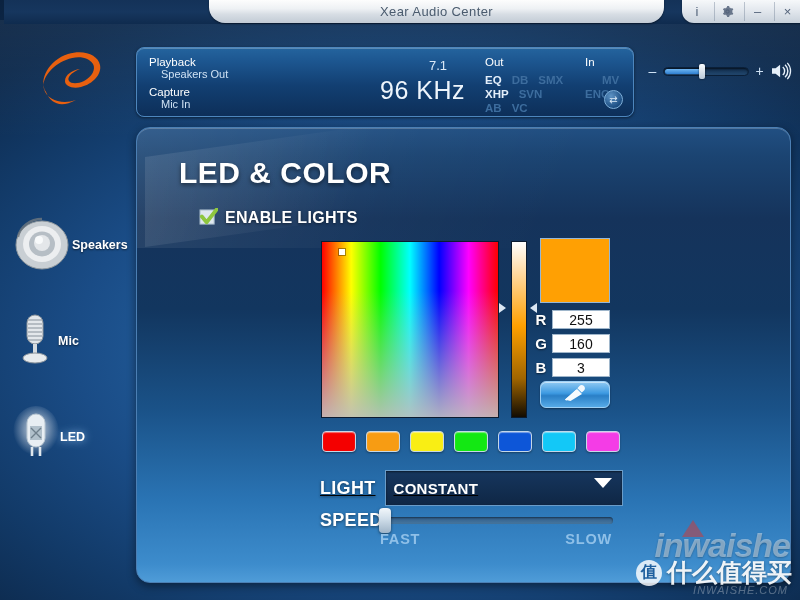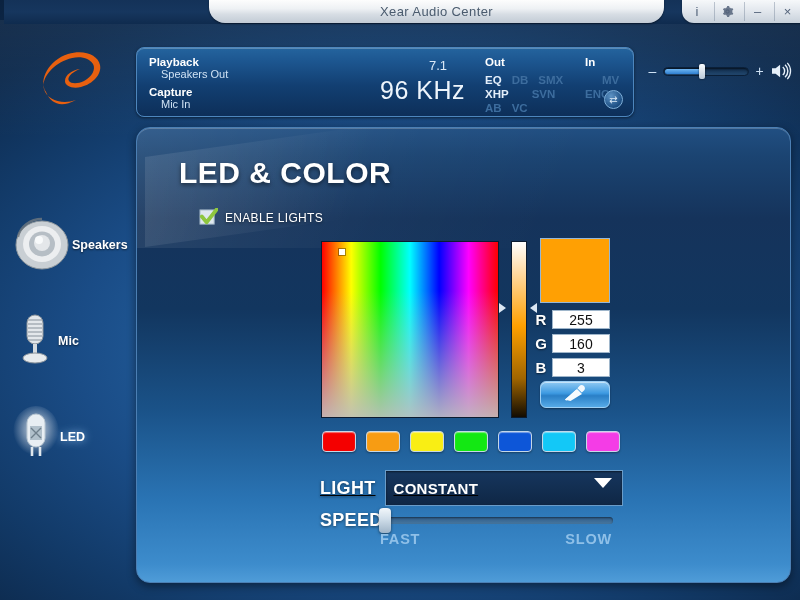--- a/index.html
+++ b/index.html
@@ -70,21 +70,21 @@
   .status-panel {
     position: absolute; left: 136px; top: 47px; width: 498px; height: 70px;
     border-radius: 8px;
     background: linear-gradient(180deg,#24649e 0%, #1d5791 18%, #123f72 55%, #0d2f59 100%);
     border: 1px solid #4d86bd;
     box-shadow: inset 0 1px 0 rgba(255,255,255,0.25), 0 1px 3px rgba(0,0,0,0.5);
     color: #fff;
     font-size: 11px;
   }
   .sp-col { position: absolute; }
-  .sp-head { font-weight: bold; color: #ffffff; font-size: 11.5px; }
+  .sp-head { font-weight: normal; color: #ffffff; font-size: 11.5px; }
   .sp-sub  { color: #cfe2f4; font-size: 11px; padding-left: 12px; }
   .sp-71 { position:absolute; left: 292px; top: 10px; font-size: 13px; color:#dbe9f7; }
   .sp-96 { position:absolute; left: 243px; top: 28px; font-size: 25px; color:#eef5fc; letter-spacing:0.5px;}
   .sp-tag { font-size: 11.5px; font-weight: bold; }
   .sp-tag.off { color: #3d6d9e; font-weight: bold; }
   .sp-tag.on { color: #e3eefa; }
   .swap-icon {
     position: absolute; right: 10px; bottom: 7px;
     width: 19px; height: 19px; border-radius: 50%;
     background: radial-gradient(circle at 35% 30%, #5e93c4, #1d4f84 70%, #12365f);
@@ -166,21 +166,21 @@
     text-shadow: 0 2px 4px rgba(0,0,0,0.5);
   }
 
   .enable-row {
     position: absolute; left: 62px; top: 80px;
     display: flex; align-items: center; gap: 7px;
     cursor: pointer;
   }
   .checkmark { width: 19px; height: 19px; display:block; }
   .enable-label {
-    font-size: 12px; font-weight: normal; color:#ffffff; letter-spacing: 0.3px;
+    font-size: 16px; font-weight: bold; color:#ffffff; letter-spacing: 0.3px;
     text-shadow: 0 1px 3px rgba(0,0,0,0.5);
   }
 
   
   .sv-box {
     position: absolute; left: 184px; top: 113px; width: 178px; height: 177px;
     border: 1px solid #0b1b30;
     background:
       linear-gradient(180deg, rgba(255,255,255,0) 0%, rgba(255,255,255,0) 28%, rgba(190,190,190,0.92) 100%),
       linear-gradient(90deg,
@@ -395,21 +395,21 @@
     </div>
 
     <div class="sp-col" style="left:348px; top:8px;">
       <div class="sp-head">Out</div>
     </div>
     <div class="sp-col" style="left:348px; top:26px; display:flex; gap:10px;">
       <span class="sp-tag on">EQ</span>
       <span class="sp-tag off">DB</span>
       <span class="sp-tag off">SMX</span>
     </div>
-    <div class="sp-col" style="left:348px; top:40px; display:flex; gap:23px;">
+    <div class="sp-col" style="left:348px; top:40px; display:flex; gap:10px;">
       <span class="sp-tag on">XHP</span>
       <span class="sp-tag off">SVN</span>
     </div>
     <div class="sp-col" style="left:348px; top:54px; display:flex; gap:10px;">
       <span class="sp-tag off">AB</span>
       <span class="sp-tag off">VC</span>
     </div>
 
     <div class="sp-col" style="left:448px; top:8px;">
       <div class="sp-head">In</div>
@@ -571,14 +571,23 @@
       <div class="speed-track">
         <div class="speed-thumb"></div>
       </div>
     </div>
     <div class="speed-ends">
       <span class="speed-end">FAST</span>
       <span class="speed-end">SLOW</span>
     </div>
   </div>
 
+  <div class="watermark">
+    <div class="wm-tri"></div>
+    <div class="wm-brand">inwaishe</div>
+    <div class="wm-cn">
+      <span class="wm-badge">值</span>
+      <span class="wm-cn-text">什么值得买</span>
+    </div>
+    <div class="wm-url">INWAISHE.COM</div>
+  </div>
 
 </div>
 
 </body></html>

